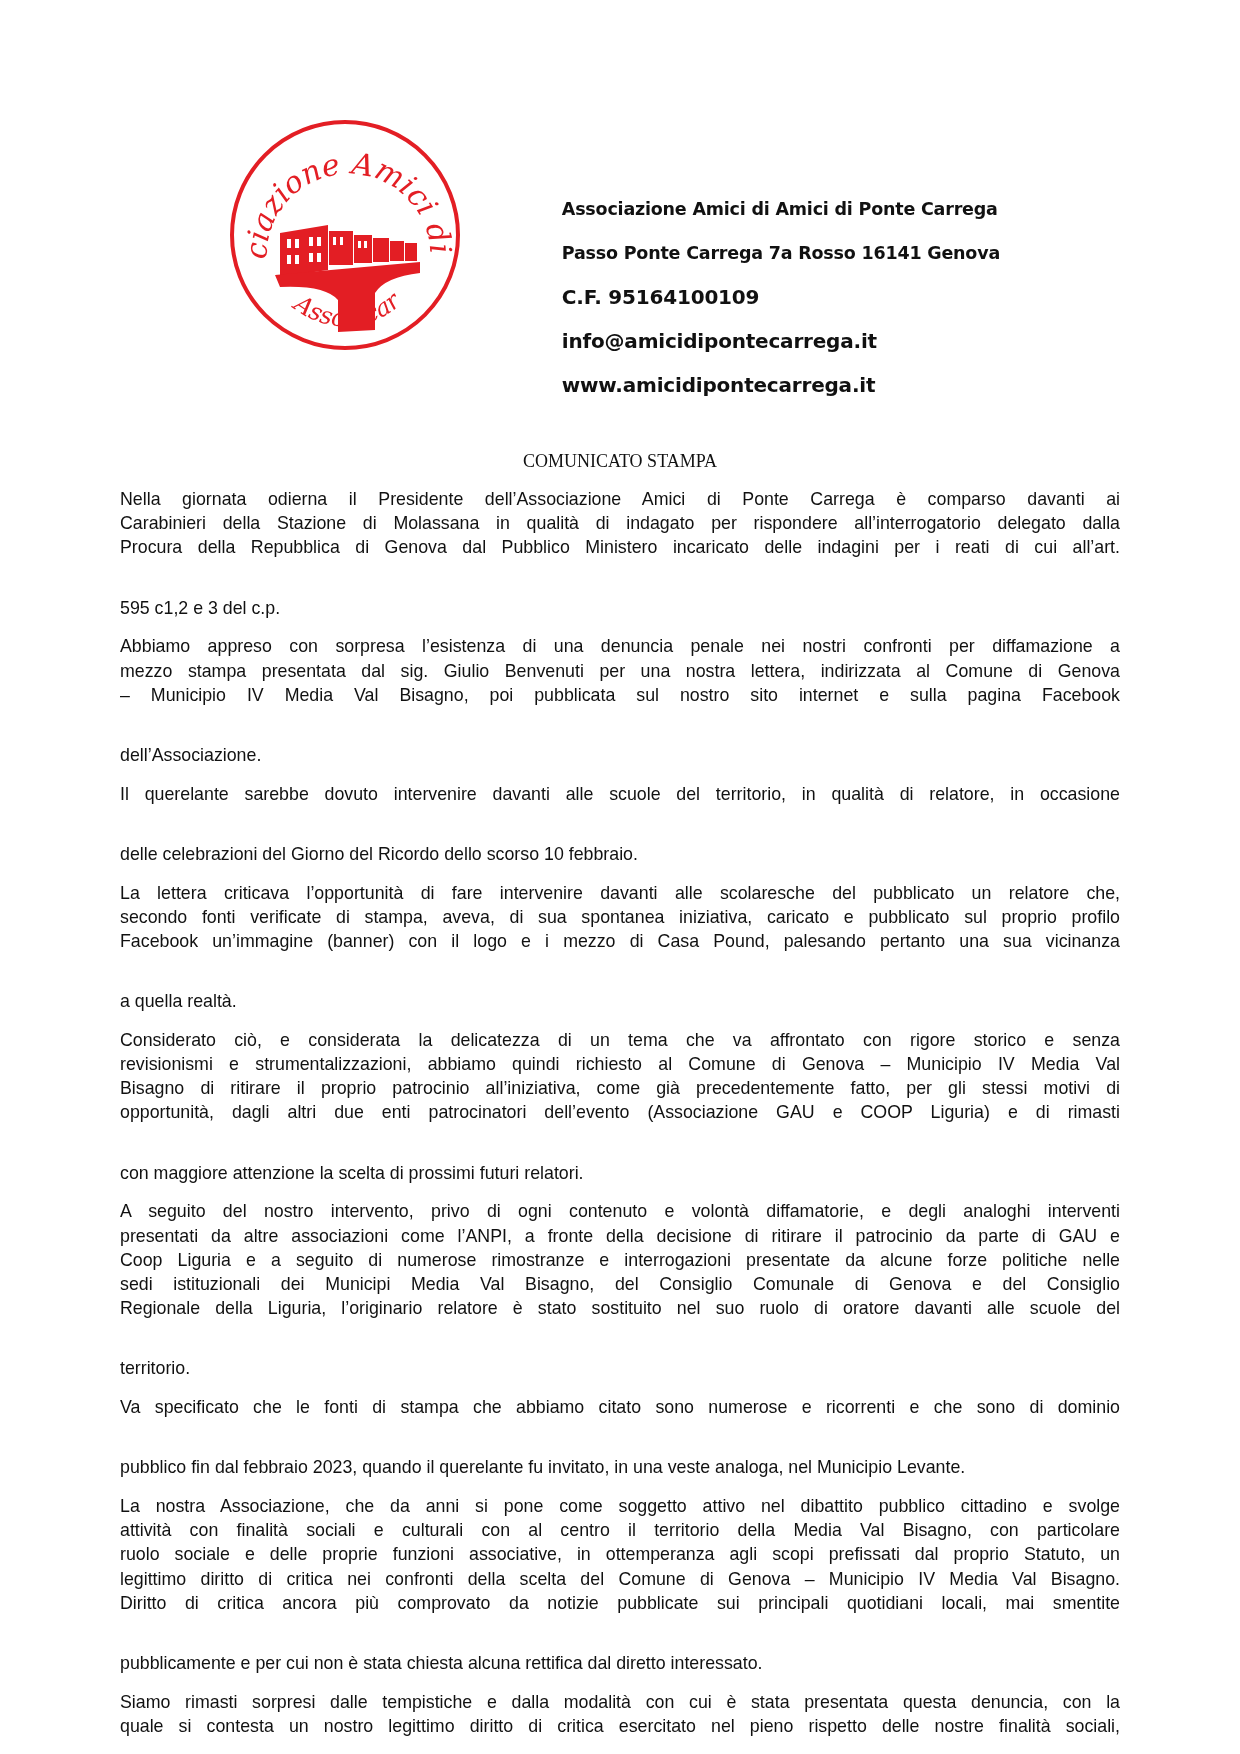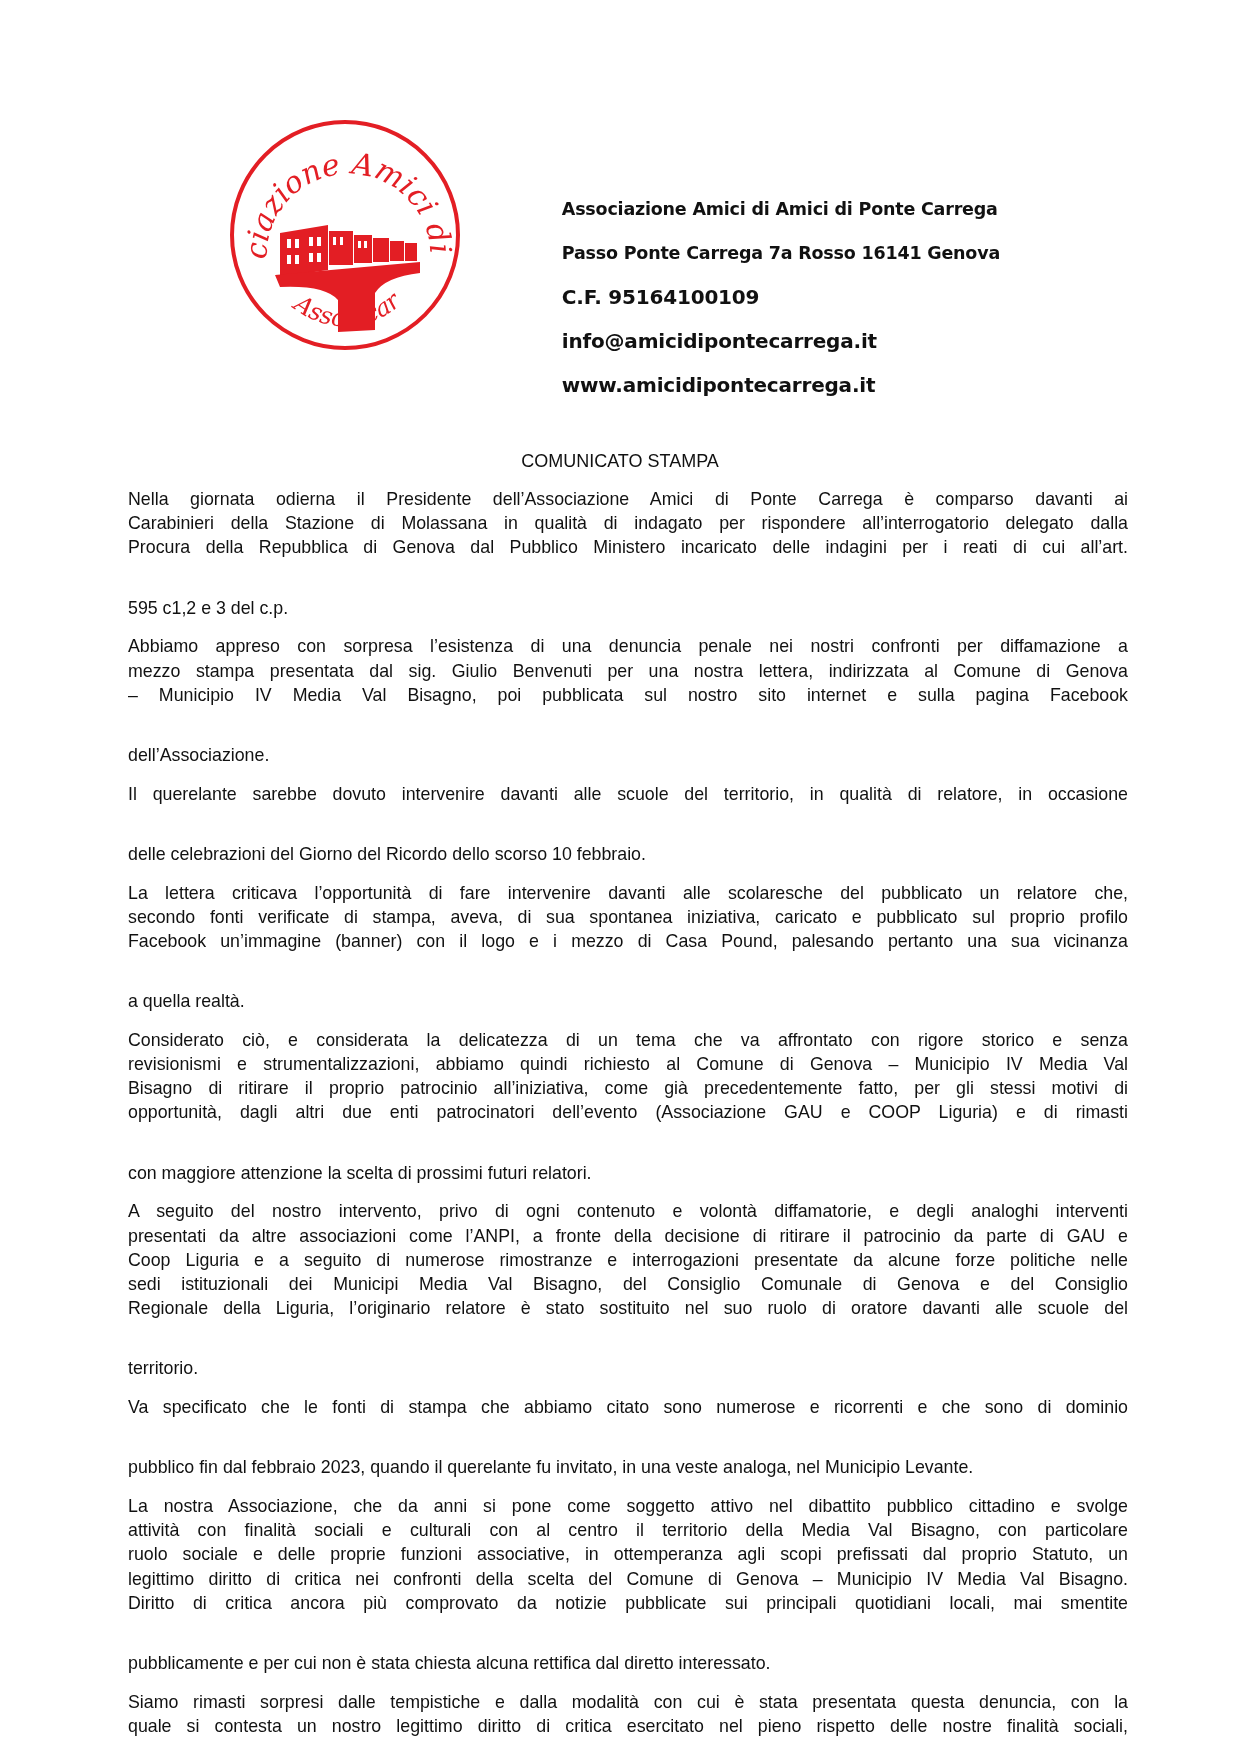--- a/index.html
+++ b/index.html
@@ -7,24 +7,24 @@
   .page { position: absolute; left: 0; top: 0; width: 1240px; height: 1754px; background: #fff; }
   .logo { position: absolute; left: 225px; top: 115px; width: 240px; height: 240px; }
   .header-block {
     position: absolute; right: 240px; top: 187px; text-align: left;
     font-family: "DejaVu Sans", sans-serif; font-weight: bold; color: #111;
   }
   .header-line { font-size: 17.5px; line-height: 44px; letter-spacing: -0.2px; white-space: nowrap; }
   .header-line.big { font-size: 20px; }
   .title {
     position: absolute; left: 0; width: 1240px; top: 451px; text-align: center;
-    font-family: Liberation Sans, sans-serif; font-size: 18px; color: #111;
+    font-family: Liberation Serif, serif; font-size: 18px; color: #111;
   }
   .body-text {
-    position: absolute; left: 128px; top: 487px; width: 1000px;
+    position: absolute; left: 120px; top: 487px; width: 1000px;
     font-family: "Liberation Sans", sans-serif; font-size: 17.8px; line-height: 24.2px; color: #111;
   }
   .para { text-align: justify; margin: 0 0 14.5px 0; }
   .para .ln { display: block; text-align: justify; text-align-last: justify; white-space: nowrap; }
   .para .ln.last { text-align-last: left; margin-top: 36px; }
 </style>
 </head>
 <body>
 
 <div class="page">

